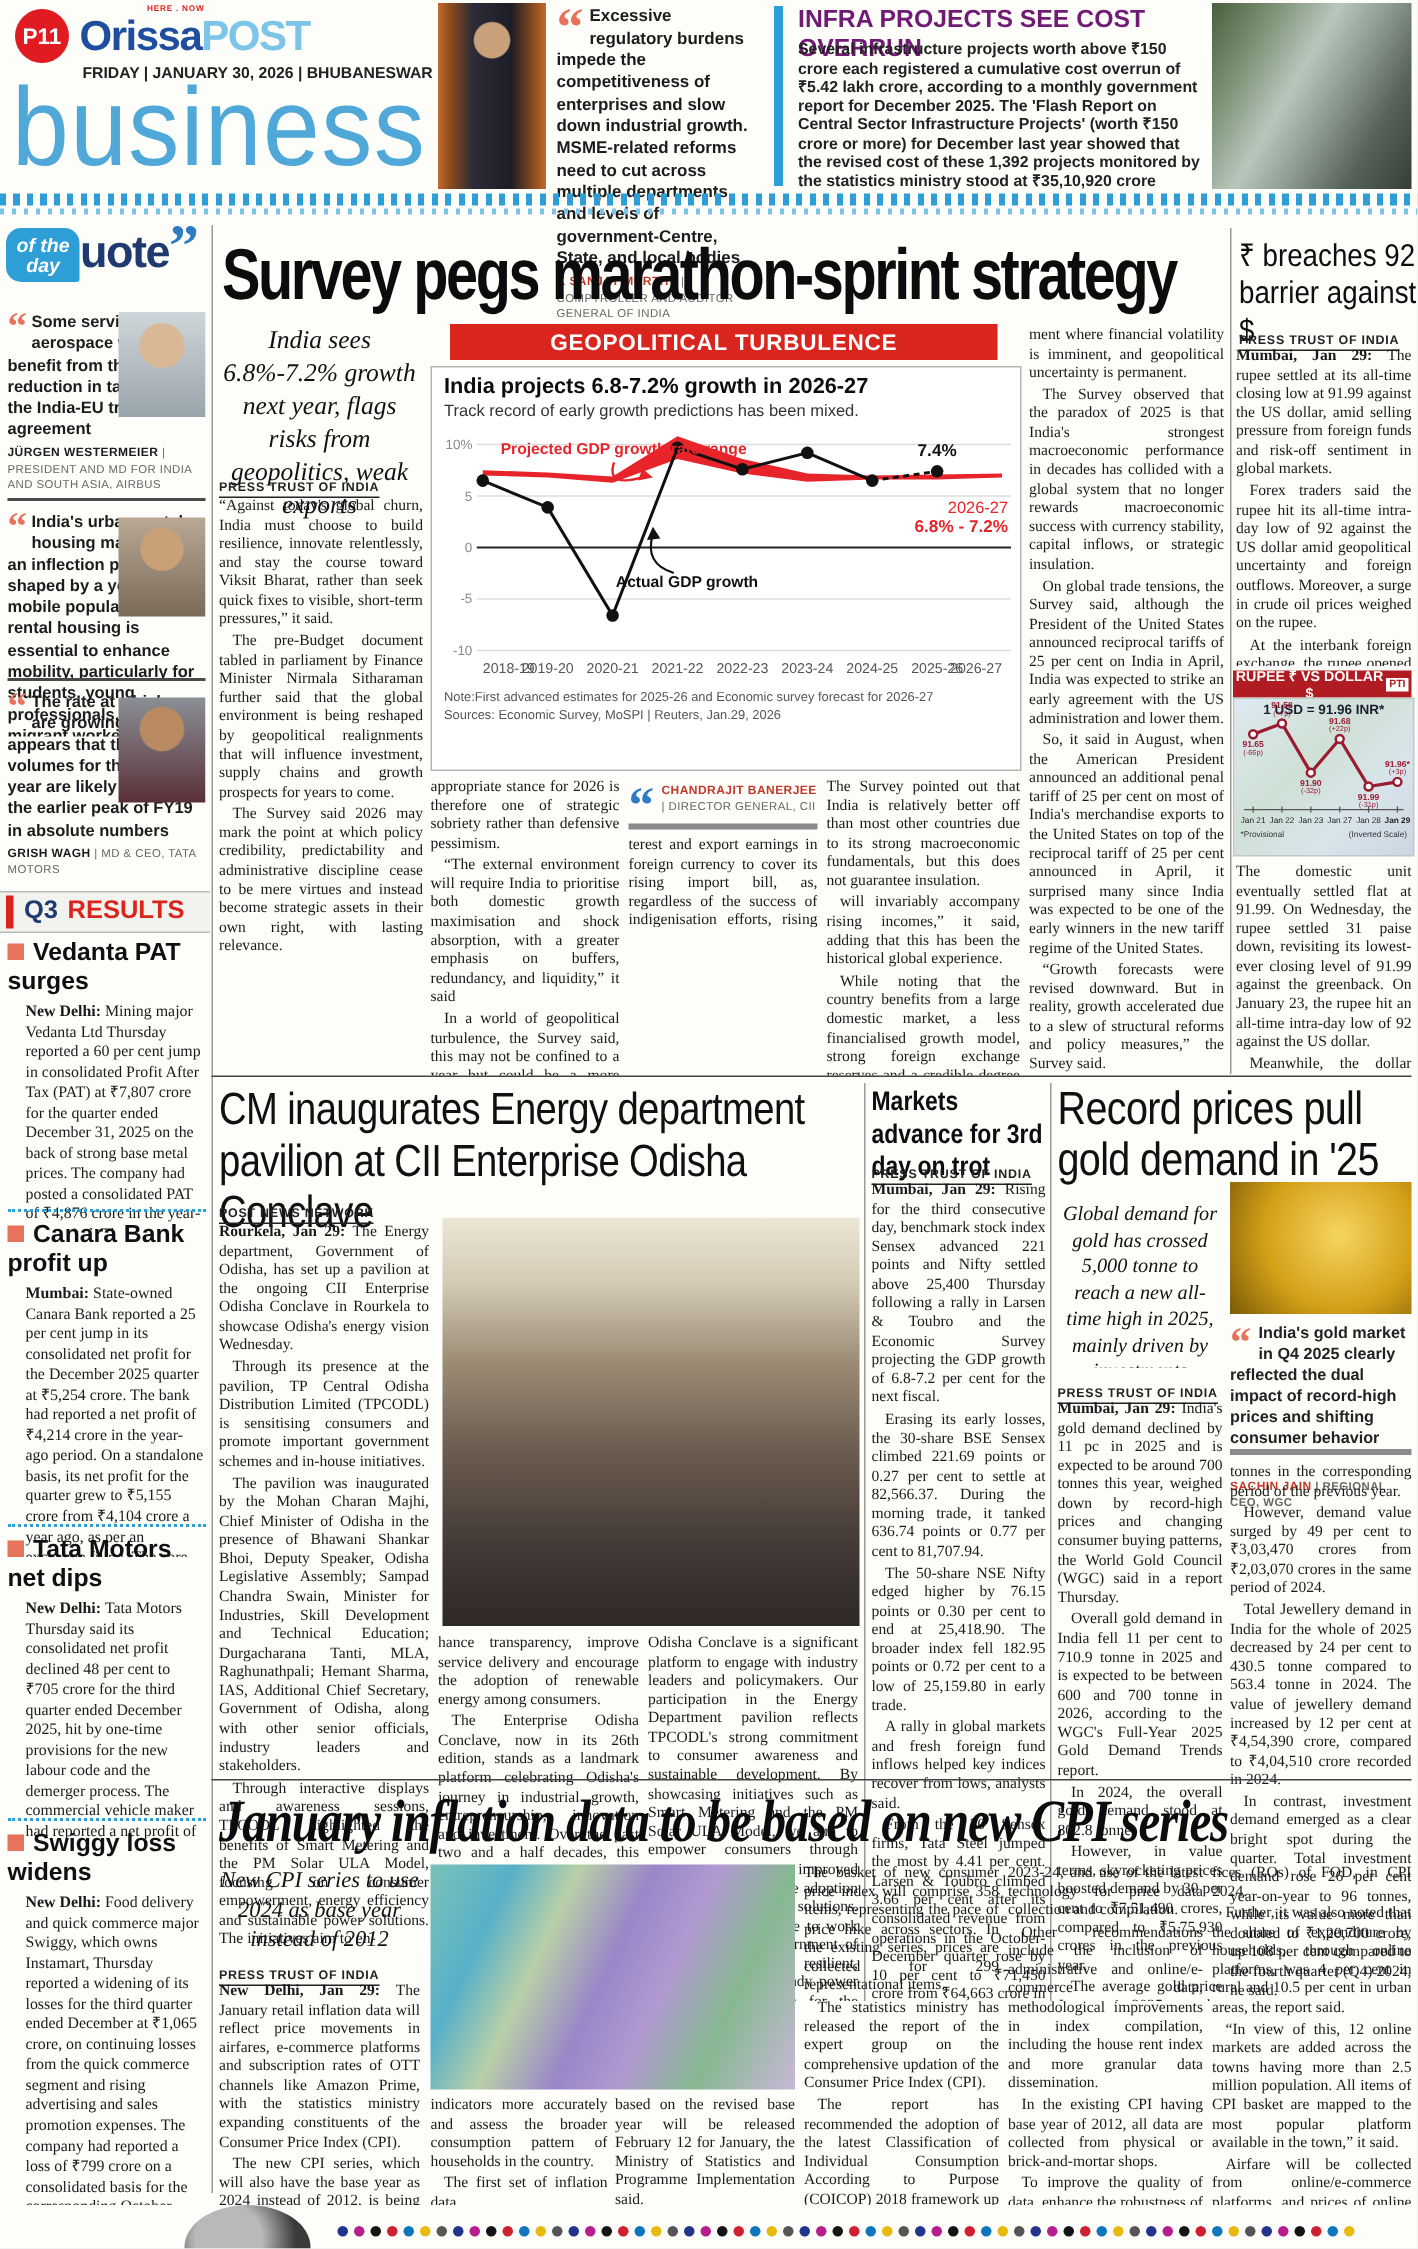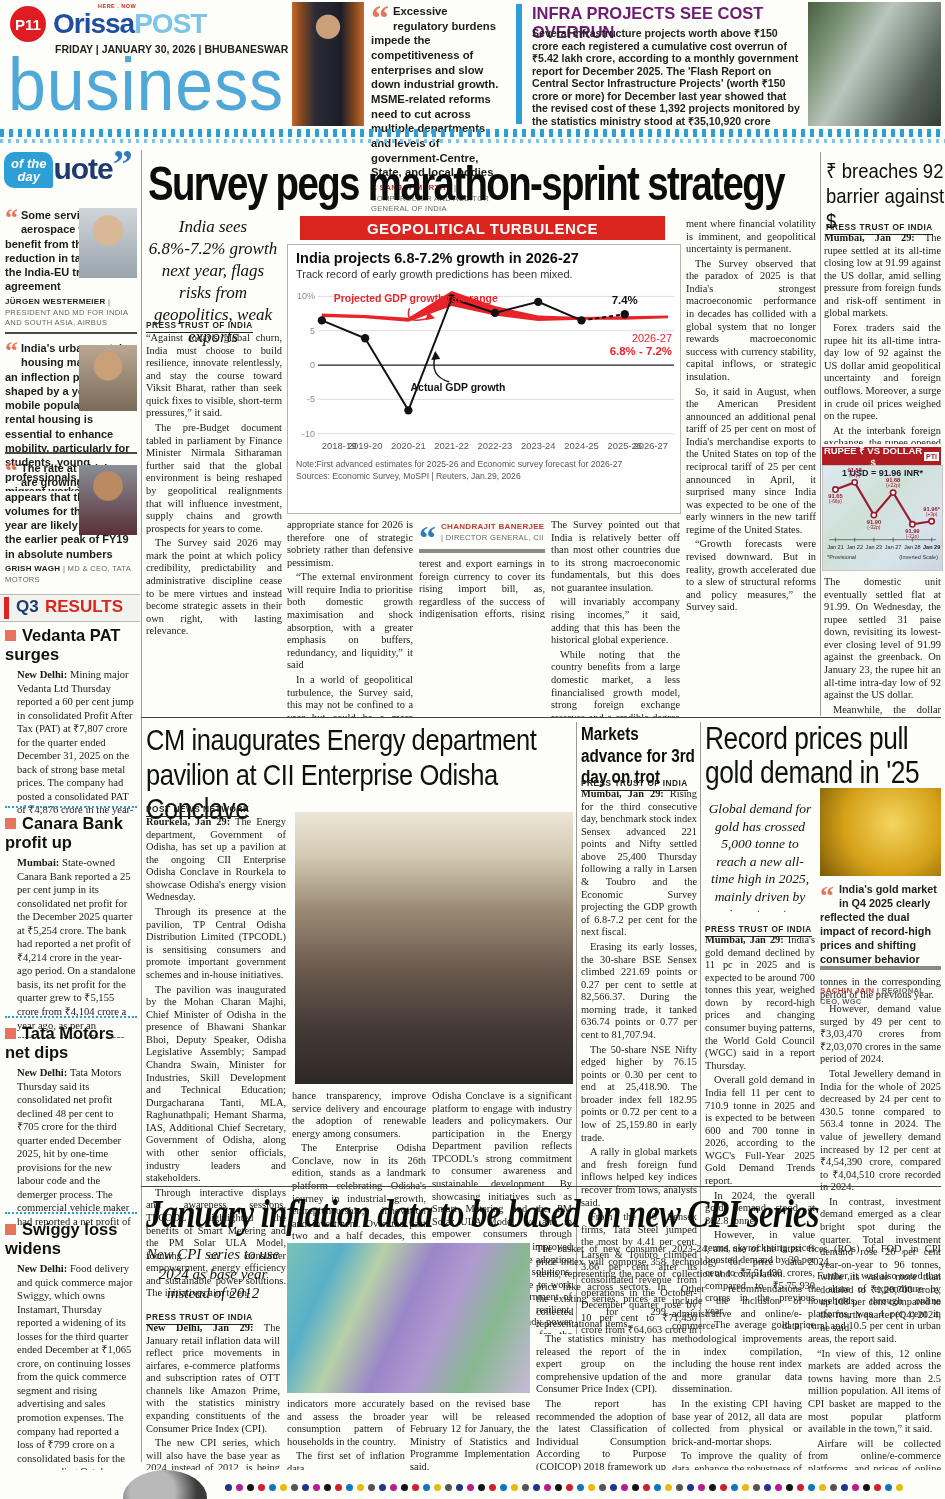--- a/index.html
+++ b/index.html
@@ -207,20 +207,21 @@
   </div>
 
   <div class="abs clip" style="left:551px;top:519px;width:129px;height:198px;">
       <p class="para">The Survey pointed out that India is relatively better off than most other countries due to its strong macroeconomic fundamentals, but this does not guarantee insulation.</p>
       <p class="para">will invariably accompany rising incomes,” it said, adding that this has been the historical global experience.</p>
       <p class="para">While noting that the country benefits from a large domestic market, a less financialised growth model, strong foreign exchange reserves and a credible degree of strategic autonomy, it said these features provide buffers in an environ-</p>
     </div>
   <div class="abs clip" style="left:686px;top:218px;width:130px;height:498px;">
       <p class="para">ment where financial volatility is imminent, and geopolitical uncertainty is permanent.</p>
       <p class="para">The Survey observed that the paradox of 2025 is that India's strongest macroeconomic performance in decades has collided with a global system that no longer rewards macroeconomic success with currency stability, capital inflows, or strategic insulation.</p>
+      <p class="para">On global trade tensions, the Survey said, although the President of the United States announced reciprocal tariffs of 25 per cent on India in April, India was expected to strike an early agreement with the US administration and lower them.</p>
       <p class="para">So, it said in August, when the American President announced an additional penal tariff of 25 per cent on most of India's merchandise exports to the United States on top of the reciprocal tariff of 25 per cent announced in April, it surprised many since India was expected to be one of the early winners in the new tariff regime of the United States.</p>
       <p class="para">“Growth forecasts were revised downward. But in reality, growth accelerated due to a slew of structural reforms and policy measures,” the Survey said.</p>
     </div>
 
   <div class="abs vrule" style="left:820px;top:152px;height:564px;"></div>
   <div class="abs sans scale" style="left:826px;top:158px;width:135px;font-size:21px;font-weight:500;line-height:1.2;transform:scaleX(.88);color:#0d0d0d;">₹ breaches 92 barrier against $</div>
   <div class="abs" style="left:826px;top:216px;"><span class="byline">PRESS TRUST OF INDIA</span></div>
   <div class="abs clip" style="left:824px;top:232px;width:117px;height:212px;">
       <p class="para"><b>Mumbai, Jan 29: </b>The rupee settled at its all-time closing low at 91.99 against the US dollar, amid selling pressure from foreign funds and risk-off sentiment in global markets.</p>
       <p class="para">Forex traders said the rupee hit its all-time intra-day low of 92 against the US dollar amid geopolitical uncertainty and foreign outflows. Moreover, a surge in crude oil prices weighed on the rupee.</p>

